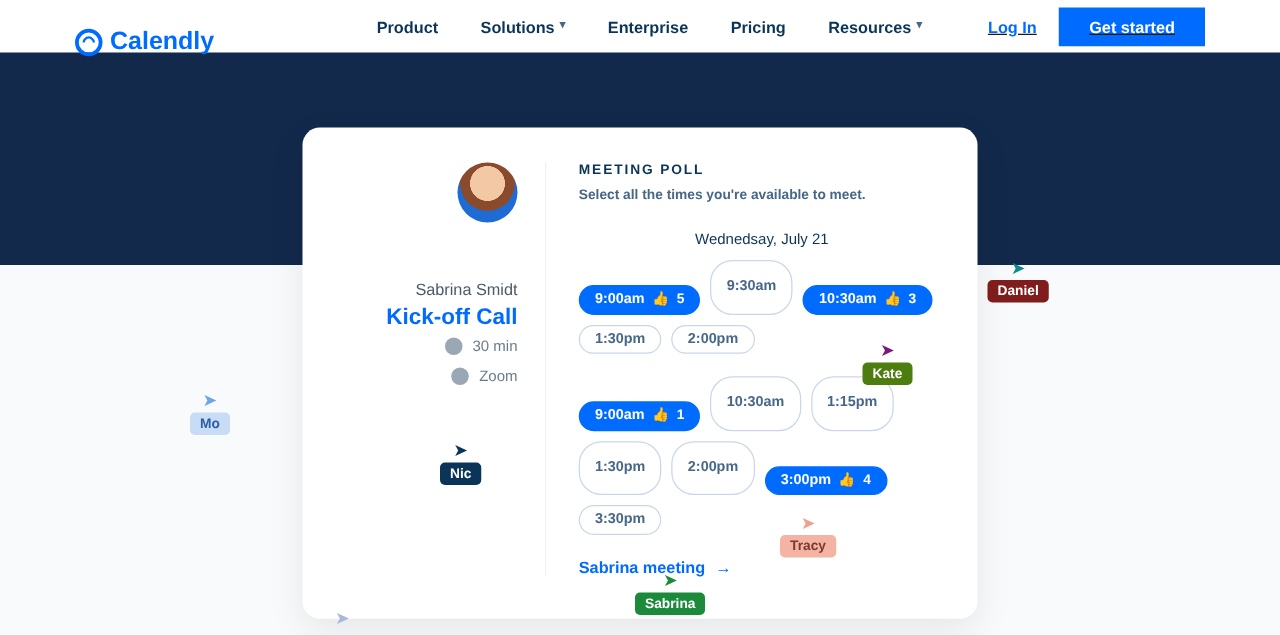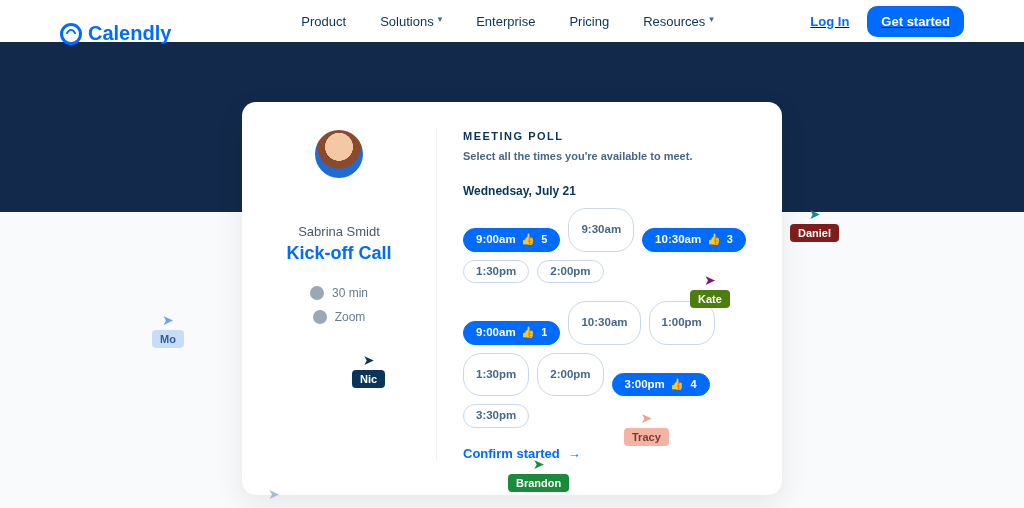--- a/index.html
+++ b/index.html
@@ -12,40 +12,40 @@
     --white:#fff;
   }
   *{box-sizing:border-box;font-family:-apple-system,Segoe UI,Helvetica,Arial,sans-serif;}
   body{margin:0;background:#f8fafc;color:var(--text);width:1024px;overflow:hidden;}
   
   .nav{display:flex;align-items:center;height:42px;padding:0 60px;background:var(--white);}
   .logo{display:flex;align-items:flex-end;gap:6px;color:var(--blue);font-weight:700;font-size:20px;margin-top:25px;}
   .logo-mark{width:22px;height:22px;border:3px solid var(--blue);border-radius:50%;position:relative;}
   .logo-mark::after{content:"";position:absolute;inset:3px;border:2px solid var(--blue);border-radius:50%;border-right-color:transparent;border-bottom-color:transparent;transform:rotate(45deg);}
   .nav-center{display:flex;gap:34px;margin-left:130px;}
-  .nav-link{font-size:13px;font-weight:400;color:#0b3558;display:flex;align-items:flex-start;gap:4px;cursor:pointer;}
+  .nav-link{font-size:13px;font-weight:700;color:#0b3558;display:flex;align-items:flex-start;gap:4px;cursor:pointer;}
   .chev{font-size:9px;color:#476788;}
   .nav-right{margin-left:auto;display:flex;align-items:center;gap:18px;text-decoration:underline;}
   .login{color:var(--blue);font-weight:700;font-size:13px;cursor:pointer;}
-  .cta{background:var(--blue);color:#fff;border-radius:10px;padding:8px 14px;font-weight:700;font-size:13px;cursor:pointer;}
+  .cta{background:var(--blue);color:#fff;border-radius:0;padding:8px 24px;font-weight:700;font-size:13px;cursor:pointer;}
   
   .hero-band{background:var(--dark-navy);height:170px;}
   .stage{position:relative;margin-top:-110px;padding-bottom:40px;}
   
   .card{width:540px;margin:0 auto;background:var(--white);border-radius:14px;box-shadow:0 10px 30px rgba(0,0,0,.08);display:flex;padding:28px 0 34px 0;}
-  .card-left{width:195px;padding:0 38px;border-right:1px solid #eef2f6;display:flex;flex-direction:column;align-items:center;}
+  .card-left{width:195px;padding:0 22px;border-right:1px solid #eef2f6;display:flex;flex-direction:column;align-items:flex-end;}
   .avatar{width:48px;height:48px;border-radius:50%;background:radial-gradient(circle at 50% 35%,#f3c9a5 0 35%,#8a4a2c 36% 55%,#1e6bd6 56% 100%);margin-bottom:46px;}
   .host{font-size:13px;color:#4a5a6a;margin-bottom:4px;}
-  .title{font-size:18px;font-weight:800;color:var(--blue);margin-bottom:22px;}
+  .title{font-size:18px;font-weight:800;color:var(--blue);margin-bottom:6px;}
   .meta{display:flex;align-items:center;gap:8px;color:#6b7c8c;font-size:12px;margin-bottom:10px;}
   .meta-icon{width:14px;height:14px;background:#9aa8b5;border-radius:50%;}
   .card-right{flex:1;padding:0 26px;}
   .poll-title{font-size:11px;letter-spacing:1.5px;font-weight:800;color:var(--navy);margin-bottom:8px;}
   .poll-sub{font-size:11px;color:var(--muted);font-weight:600;margin-bottom:22px;}
-  .day-label{font-size:12px;font-weight:700;color:var(--navy);margin-bottom:10px;}
+  .day-label{font-size:12px;font-weight:400;color:var(--navy);margin-bottom:10px;text-align:center;}
   .slot-row{display:flex;flex-wrap:wrap;gap:8px;margin-bottom:18px;}
   .slot{border:1px solid var(--border);border-radius:18px;padding:5px 12px;font-size:11.5px;font-weight:600;color:var(--muted);display:flex;align-items:center;gap:6px;cursor:pointer;line-height:1;}
   .slot.selected{background:var(--blue);border-color:var(--blue);color:#fff;margin-top:20px;}
   .thumb{font-size:11px;}
   .count{font-size:11px;}
   .confirm{display:flex;align-items:center;gap:8px;color:var(--blue);font-weight:700;font-size:13px;cursor:pointer;margin-top:8px;}
   
   .floater{position:absolute;display:flex;flex-direction:column;align-items:center;pointer-events:none;}
   .floater .cur{font-size:14px;}
   .floater .tag{margin-top:2px;padding:3px 8px;border-radius:4px;font-size:11px;font-weight:600;color:#fff;}
@@ -137,40 +137,40 @@
           <div class="slot-row">
             <div class="slot selected">
               <span>9:00am</span>
               <span class="thumb">👍</span>
               <span class="count">1</span>
             </div>
             <div class="slot">
               <span>10:30am</span>
             </div>
             <div class="slot">
-              <span>1:00pm</span>
+              <span>1:15pm</span>
             </div>
             <div class="slot">
               <span>1:30pm</span>
             </div>
             <div class="slot">
               <span>2:00pm</span>
             </div>
             <div class="slot selected">
               <span>3:00pm</span>
               <span class="thumb">👍</span>
               <span class="count">4</span>
             </div>
             <div class="slot">
               <span>3:30pm</span>
             </div>
           </div>
         </div>
       <div class="confirm">
-        <span>Confirm started</span>
+        <span>Sabrina meeting</span>
         <span>→</span>
       </div>
     </div>
   </div>
 
   <div class="floater f-daniel">
       <span class="cur">➤</span>
       <span class="tag">Daniel</span>
     </div>
   <div class="floater f-kate">
@@ -184,19 +184,19 @@
   <div class="floater f-nic">
       <span class="cur">➤</span>
       <span class="tag">Nic</span>
     </div>
   <div class="floater f-tracy">
       <span class="cur">➤</span>
       <span class="tag">Tracy</span>
     </div>
   <div class="floater f-brandon">
       <span class="cur">➤</span>
-      <span class="tag">Brandon</span>
+      <span class="tag">Sabrina</span>
     </div>
   <div class="floater f-extra">
       <span class="cur">➤</span>
     </div>
 
 </div>
 
 </body></html>

